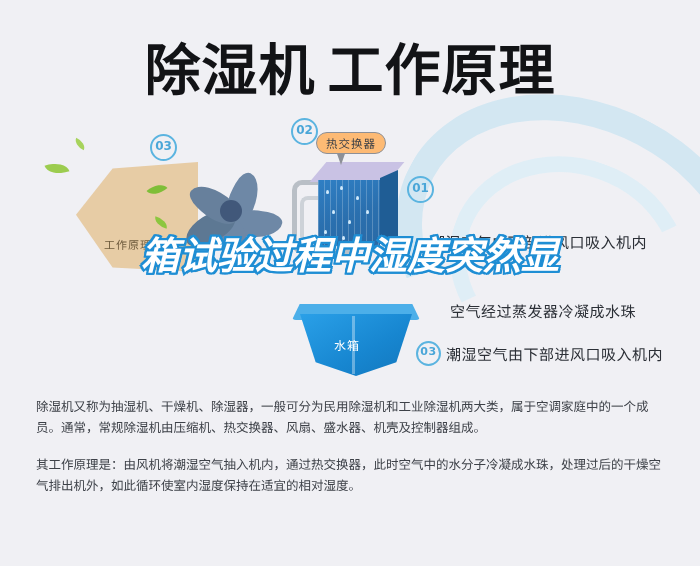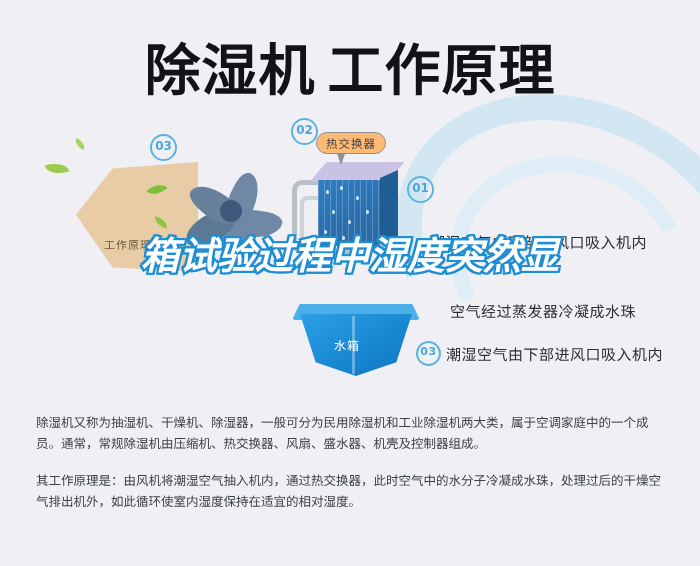--- a/index.html
+++ b/index.html
@@ -173,21 +173,21 @@
     -webkit-text-stroke:4px #1f8ed4;
     paint-order:stroke fill;
     text-shadow:
       2px 0 0 #1f8ed4,-2px 0 0 #1f8ed4,0 2px 0 #1f8ed4,0 -2px 0 #1f8ed4,
       2px 2px 0 #1f8ed4,-2px -2px 0 #1f8ed4,2px -2px 0 #1f8ed4,-2px 2px 0 #1f8ed4;
     white-space:nowrap;
   }
   .hl-line.l3{letter-spacing:2px;}
 
   
-  .body-copy{position:absolute;left:0;top:412px;width:700px;}
+  .body-copy{position:absolute;left:0;top:396px;width:700px;}
   .para{
     margin:0 0 16px 0;padding:0 36px;
     font-family:"DejaVu Sans","Liberation Sans",sans-serif;
     font-size:12.5px;line-height:21px;color:#3d4148;text-align:left;
   }
 </style>
 </head>
 <body>
 
 <div class="page">

